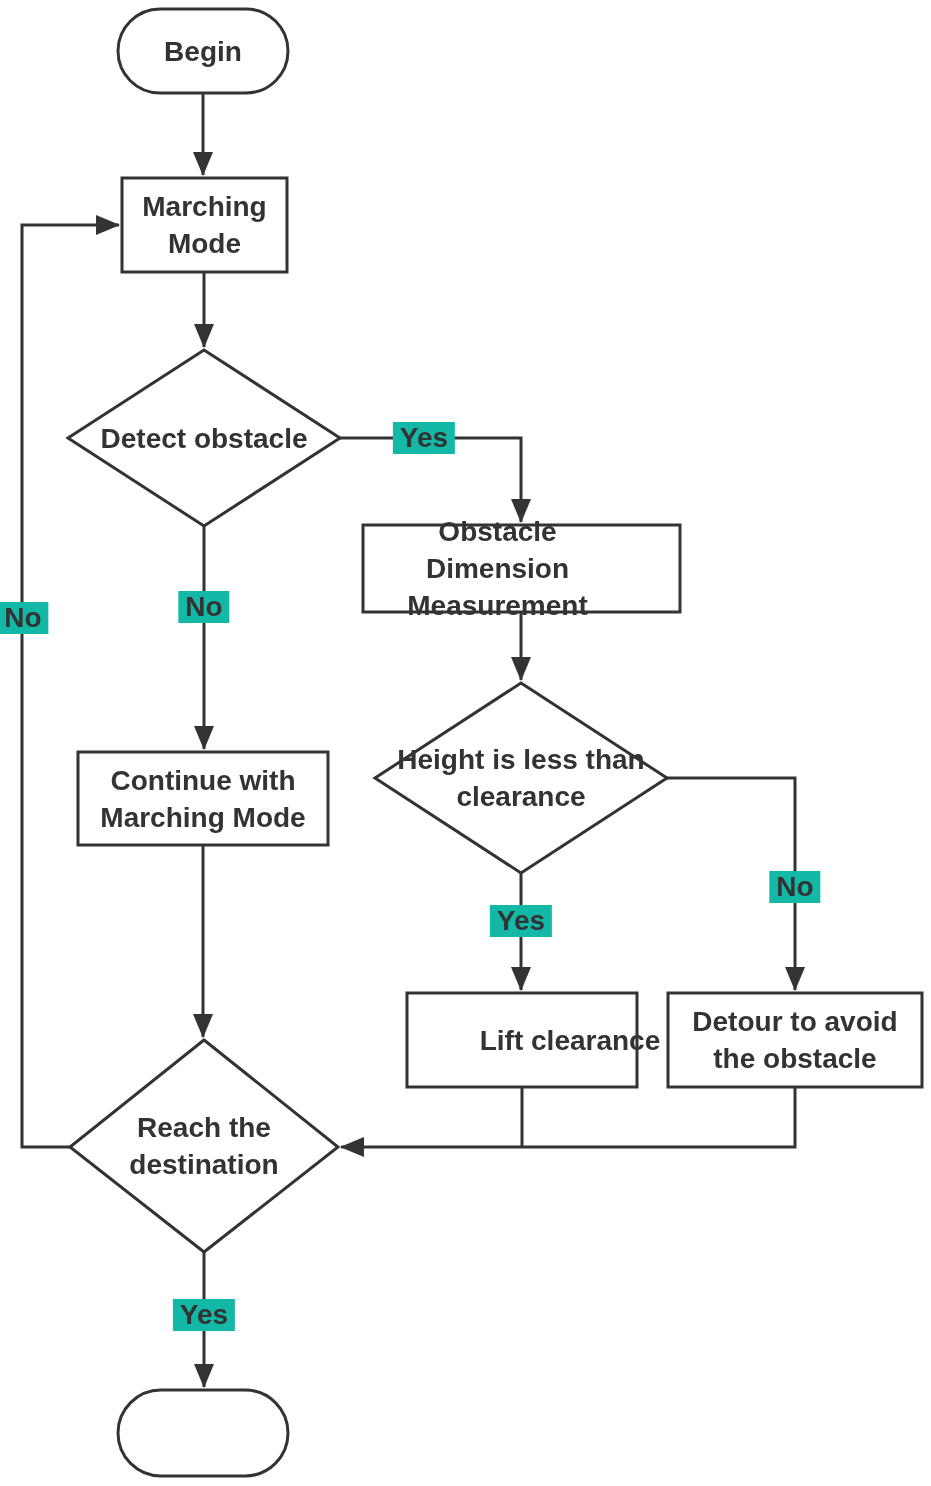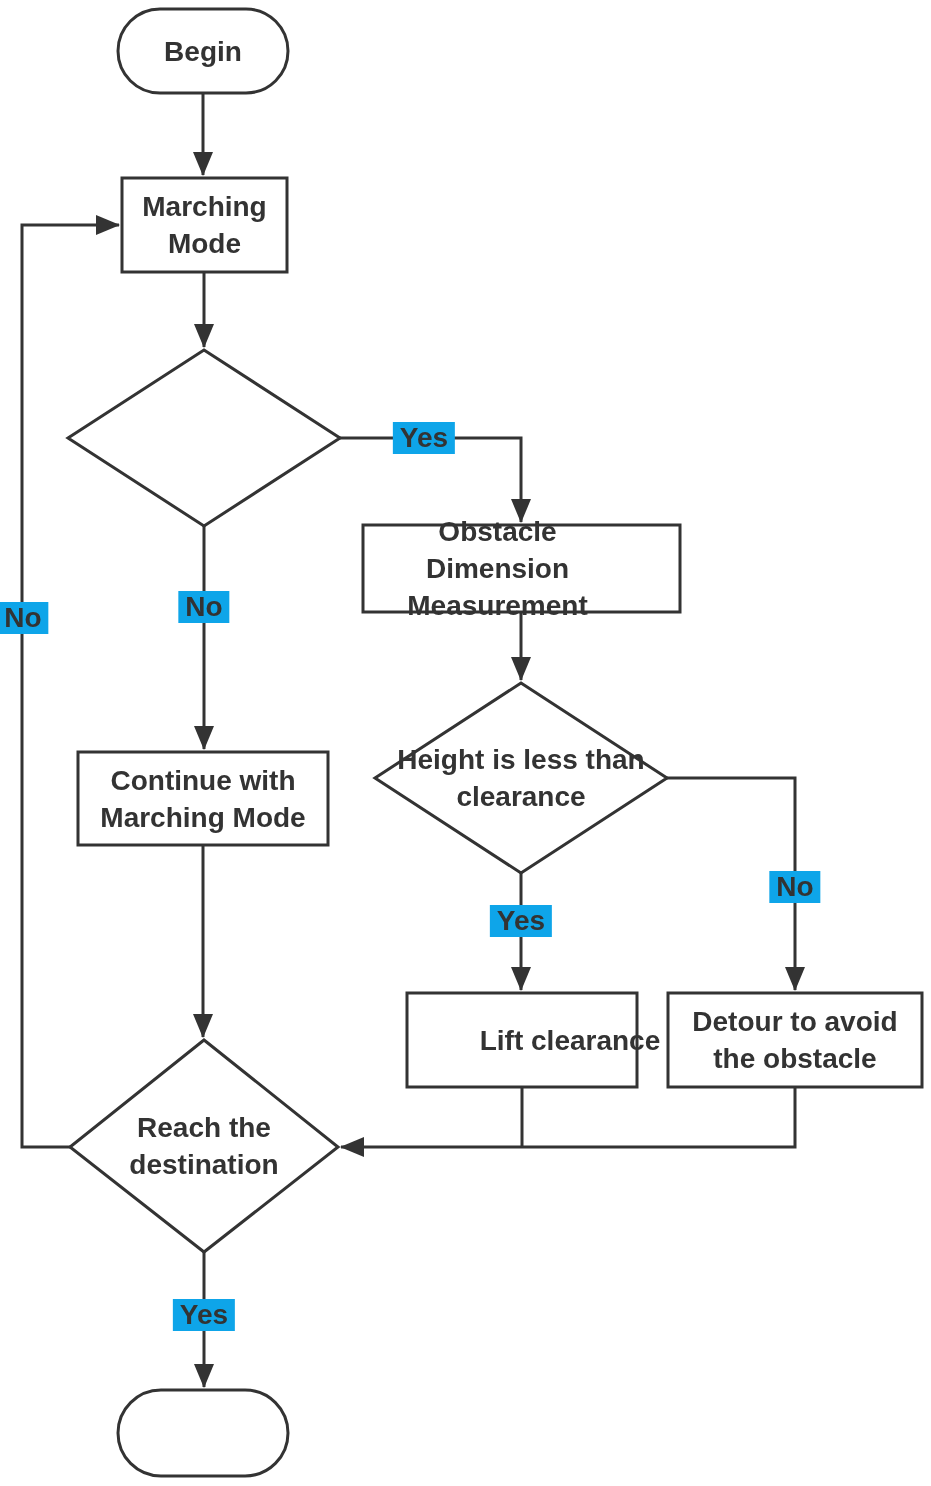--- a/index.html
+++ b/index.html
@@ -28,21 +28,21 @@
     align-items: center;
     justify-content: center;
     text-align: center;
     font-size: 28px;
     line-height: 37px;
     color: #333333;
   }
   .edge-label {
     position: absolute;
     transform: translate(-50%, -50%);
-    background: #0ea5e9;
+    background: #14b8a6;
     padding: 0 7px;
     font-size: 28px;
     line-height: 32px;
     color: #333333;
     white-space: nowrap;
   }
   svg .shape {
     fill: #ffffff;
     stroke: #333333;
     stroke-width: 3;
@@ -85,20 +85,21 @@
     <polygon class="shape" points="521,683 667,778 521,873 375,778"></polygon>
     <rect class="shape" x="78" y="752" width="250" height="93"></rect>
     <rect class="shape" x="407" y="993" width="230" height="94"></rect>
     <rect class="shape" x="668" y="993" width="254" height="94"></rect>
     <polygon class="shape" points="204,1040 338,1147 204,1252 70,1147"></polygon>
     <rect class="shape" x="118" y="1390" width="170" height="86" rx="43" ry="43"></rect>
   </svg>
 
   <div class="node-label" style="left:118px; top:9px; width:170px; height:84px;">Begin</div>
   <div class="node-label" style="left:122px; top:178px; width:165px; height:94px;">Marching Mode</div>
+  <div class="node-label" style="left:68px; top:350px; width:272px; height:176px;">Detect obstacle</div>
   <div class="node-label" style="left:363px; top:525px; width:269px; height:87px;">Obstacle Dimension Measurement</div>
   <div class="node-label" style="left:388px; top:683px; width:266px; height:190px;">Height is less than clearance</div>
   <div class="node-label" style="left:78px; top:752px; width:250px; height:93px;">Continue with Marching Mode</div>
   <div class="node-label" style="left:407px; top:993px; width:230px; height:94px;padding-left:48px;">Lift clearance</div>
   <div class="node-label" style="left:668px; top:993px; width:254px; height:94px;">Detour to avoid the obstacle</div>
   <div class="node-label" style="left:104px; top:1040px; width:200px; height:212px;">Reach the destination</div>
 
   <div class="edge-label" style="left:424px; top:438px;">Yes</div>
   <div class="edge-label" style="left:204px; top:607px;">No</div>
   <div class="edge-label" style="left:521px; top:921px;">Yes</div>

